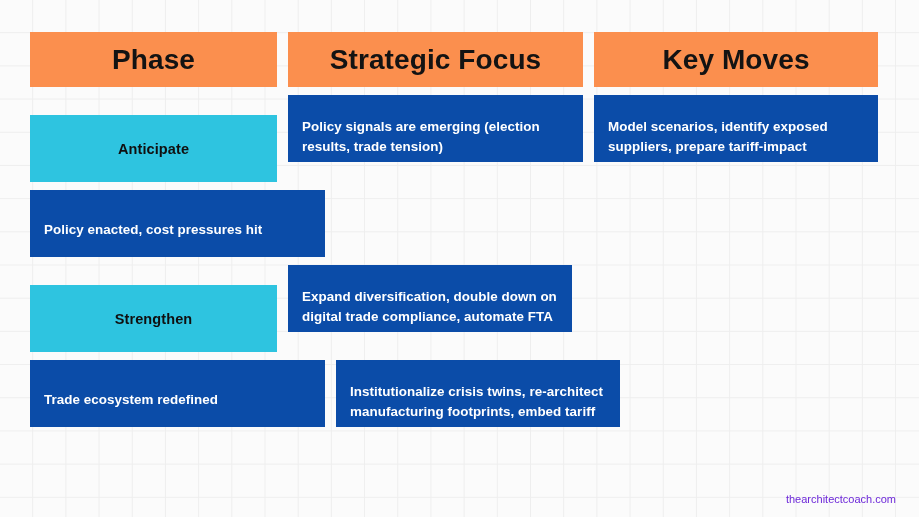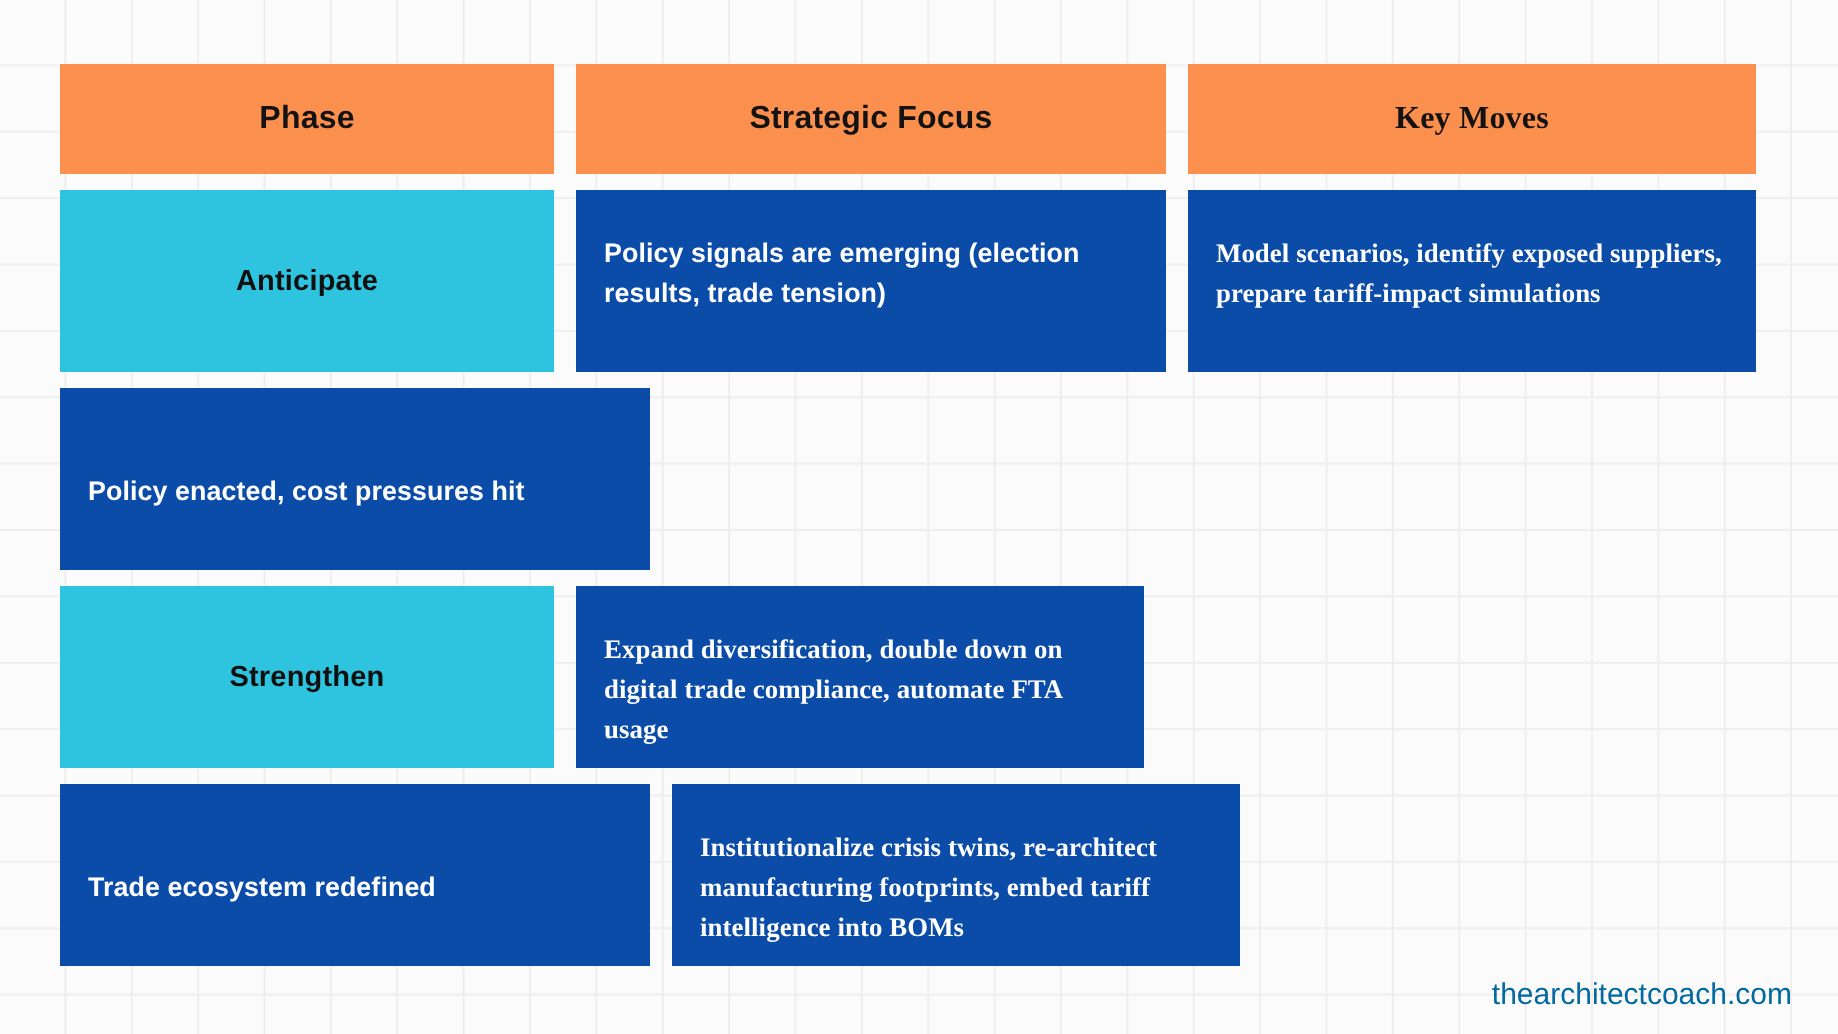--- a/index.html
+++ b/index.html
@@ -35,45 +35,46 @@
 
   .row + .row { margin-top: 8px; }
 
   .cell {
     display: flex;
     overflow: hidden;
   }
 
   .col-phase   { width: 247px; flex: 0 0 247px; }
   .col-focus   { width: 295px; flex: 0 0 295px; }
-  .col-moves   { width: 284px; flex: 0 0 284px; font-family: Liberation Serif, serif; }
+  .col-moves   { width: 284px; flex: 0 0 284px; }
 
   
   .header-row .cell {
     height: 55px;
     background-color: #fb8f4e;
     align-items: center;
     justify-content: center;
   }
 
   .header-label {
-    font-size: 16px;
+    font-size: 28px;
     font-weight: bold;
     color: #131313;
     letter-spacing: 0.1px;
     text-align: right;
   }
 
   
-  .body-row .cell { height: 91px; }
+  .body-row .cell { height: 67px; }
 
   .cell-phase {
     background-color: #2ec4e0;
     align-items: center;
     justify-content: center;
+    margin-top: 20px;
   }
 
   .phase-label {
     font-size: 14.5px;
     font-weight: bold;
     color: #101010;
     text-align: center;
     letter-spacing: 0.1px;
   }
 
@@ -94,22 +95,22 @@
   }
 
   
   .footer {
     position: absolute;
     right: 23px;
     bottom: 10px;
   }
 
   .footer-text {
-    font-size: 15px;
-    color: #0369a1;
+    font-size: 11px;
+    color: #6d28d9;
     font-family: "Liberation Sans", sans-serif;
   }
 </style>
 </head>
 <body>
 
 <div class="matrix">
 
   <div class="row header-row">
     <div class="cell col-phase">

